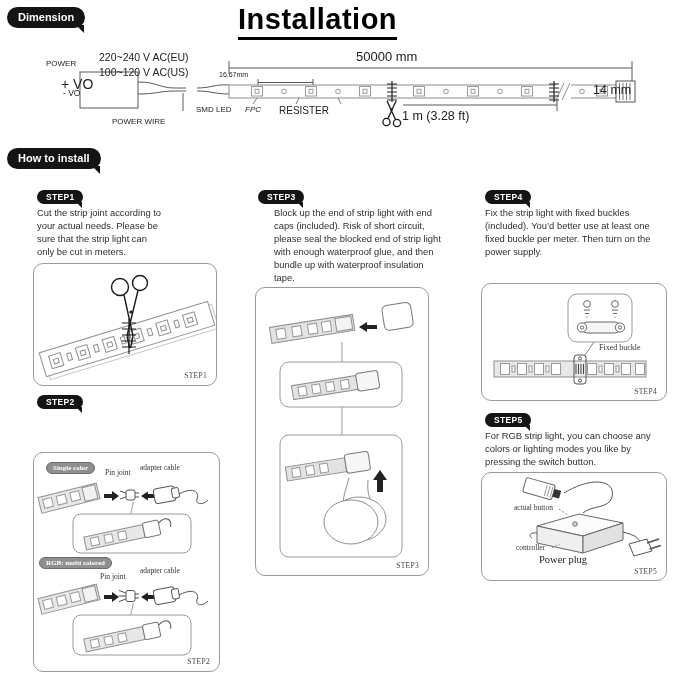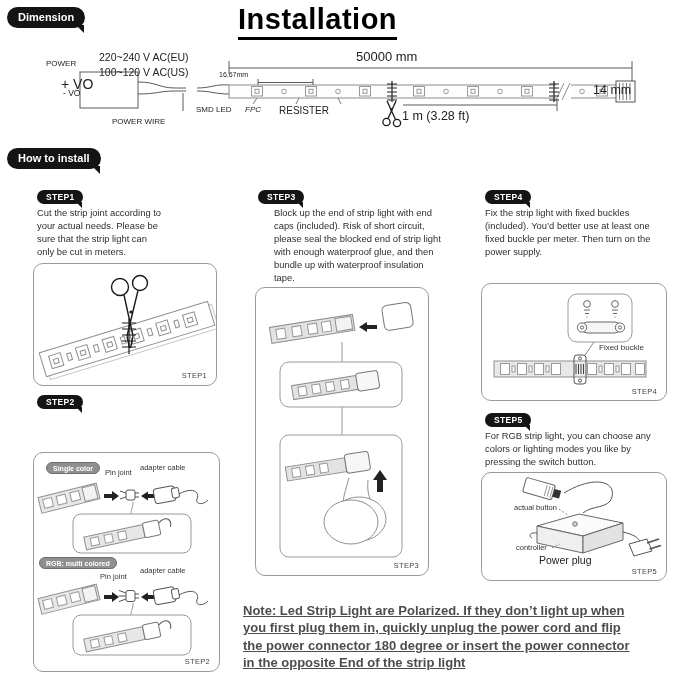--- a/index.html
+++ b/index.html
@@ -12,21 +12,21 @@
           font-weight:bold;border-radius:12px;line-height:1;}
   .bubble::after{content:'';position:absolute;right:1px;bottom:-5px;width:0;height:0;
           border-top:8px solid var(--badge-bg,#141414);border-left:8px solid transparent;}
   .bubble.lg{font-size:11px;padding:5px 11px;}
   .bubble.step{font-size:8.5px;padding:2.5px 9px;border-radius:8px;letter-spacing:.3px;}
   .bubble.step::after{border-top-width:6px;border-left-width:6px;bottom:-4px;}
   .gray-badge{position:absolute;background:var(--gray-badge-bg,#8f8f8f);color:#fff;
           border:1px solid #6d6d6d;border-radius:8px;font-size:7px;font-weight:bold;
           padding:1.5px 6px;line-height:1;}
   .step-text{position:absolute;font-size:9.4px;line-height:13px;color:#2e2e2e;white-space:pre-line;}
-  .fig{position:absolute;border:1px solid #9a9a9a;border-radius:10px;background:#fff;}
+  .fig{position:absolute;border:1px solid #9a9a9a;border-radius:10px;background:#fff;font-family:Liberation Serif, serif;}
   .fig svg{position:absolute;left:0;top:0;}
   .fig-label{position:absolute;font-size:7.5px;color:#444;letter-spacing:.3px;}
   .small-label{position:absolute;font-size:7.5px;color:#333;white-space:nowrap;}
   .dim-label{position:absolute;color:#222;white-space:nowrap;}
   .note{position:absolute;left:243px;top:602px;width:436px;font-size:13px;font-weight:bold;
         line-height:17.4px;color:var(--note-text,#4d4d4d);text-decoration:underline;
         white-space:pre-line;}
 </style>
 </head>
 <body>
@@ -370,18 +370,14 @@
         <path d="M165 70 L177 66 M167.5 76 L179 72.5" fill="none" stroke="#555" stroke-width="1.6"></path>
       </g>
       <path d="M70 75 L78 71" fill="none" stroke="#888" stroke-dasharray="2 2"></path>
     </svg>
     <span class="small-label" style="left:32px;top:30px;">actual button</span>
     <span class="small-label" style="left:34px;top:70px;">controller</span>
     <span class="small-label" style="left:57px;top:81px;font-size:10.5px;color:#222;">Power plug</span>
     <span class="fig-label" style="right:9px;bottom:4px;">STEP5</span>
   </div>
 
-  <p class="note" style="margin:0;">Note: Led Strip Light are Polarized. If they don’t light up when
-you first plug them in, quickly unplug the power cord and flip
-the power connector 180 degree or insert the power connector
-in the opposite End of the strip light</p>
 
 </div>
 
 </body></html>

